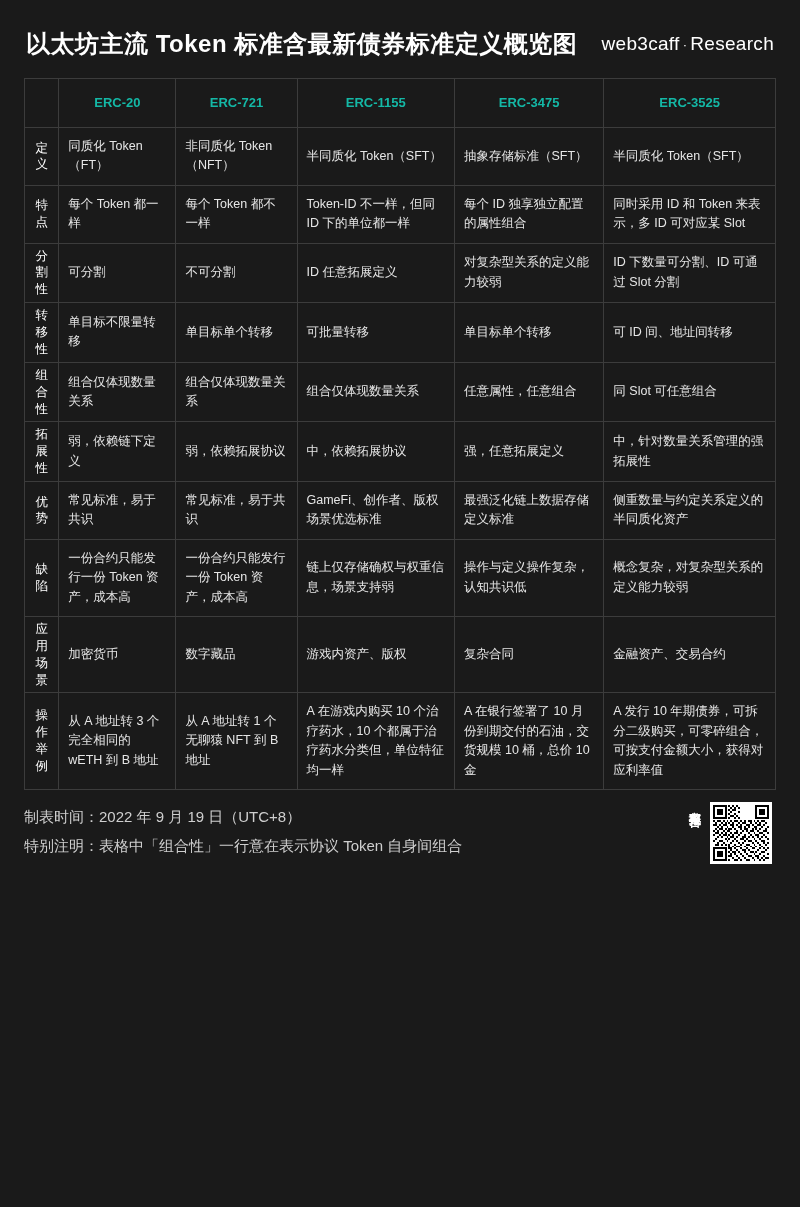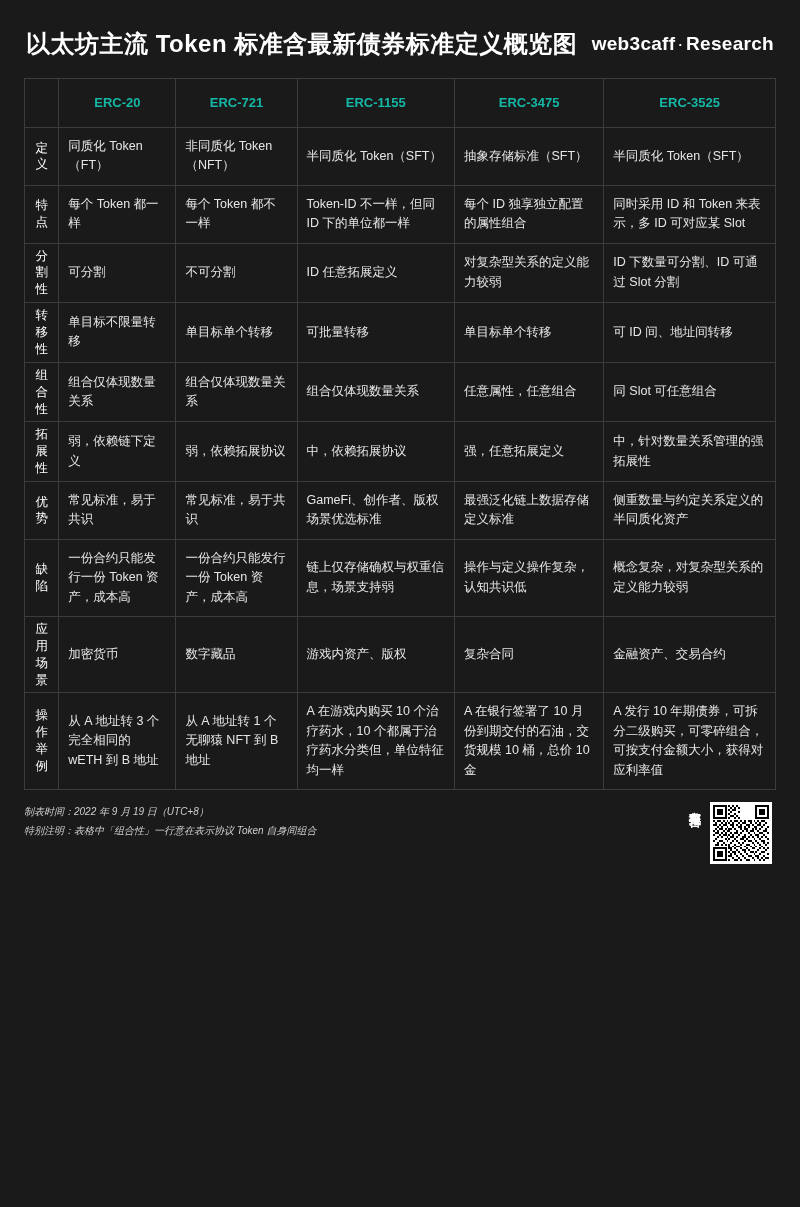--- a/index.html
+++ b/index.html
@@ -18,21 +18,21 @@
   }
   
   .header{
     display:flex;align-items:center;justify-content:space-between;
     padding:6px 2px 18px 2px;
   }
   .title{
     font-size:24px;font-weight:bold;color:#ffffff;letter-spacing:0.5px;
   }
   .brand{
-    font-size:19px;font-weight:bold;color:#ffffff;letter-spacing:0.3px;
+    font-size:19px;font-weight:normal;color:#ffffff;letter-spacing:0.3px;
     white-space:nowrap;
   }
   .brand .dot{font-size:13px;vertical-align:middle;padding:0 3px;}
   
   table{
     border-collapse:collapse;
     width:100%;
     table-layout:fixed;
   }
   th,td{
@@ -57,21 +57,21 @@
   td.rowhead{
     font-size:12.5px;font-weight:normal;color:#ffffff;
     text-align:center;padding:4px 4px;line-height:1.35;
   }
   td.rowhead span{display:block;}
   
   .footer{
     margin-top:12px;
     display:flex;align-items:flex-start;justify-content:space-between;
   }
-  .meta{font-size:10px;line-height:1.95;color:#cfcfcf;font-style:italic;}
+  .meta{font-size:15px;line-height:1.95;color:#cfcfcf;}
   .meta div{white-space:nowrap;}
   .qrwrap{display:flex;align-items:center;gap:8px;padding-right:4px;}
   .qrlabel{
     font-size:12px;font-weight:bold;color:#ffffff;line-height:1.25;
     writing-mode:vertical-rl;text-orientation:upright;letter-spacing:1px;
     height:62px;display:flex;align-items:center;
   }
   .qr{
     width:62px;height:62px;background:#ffffff;padding:3px;box-sizing:border-box;
   }

